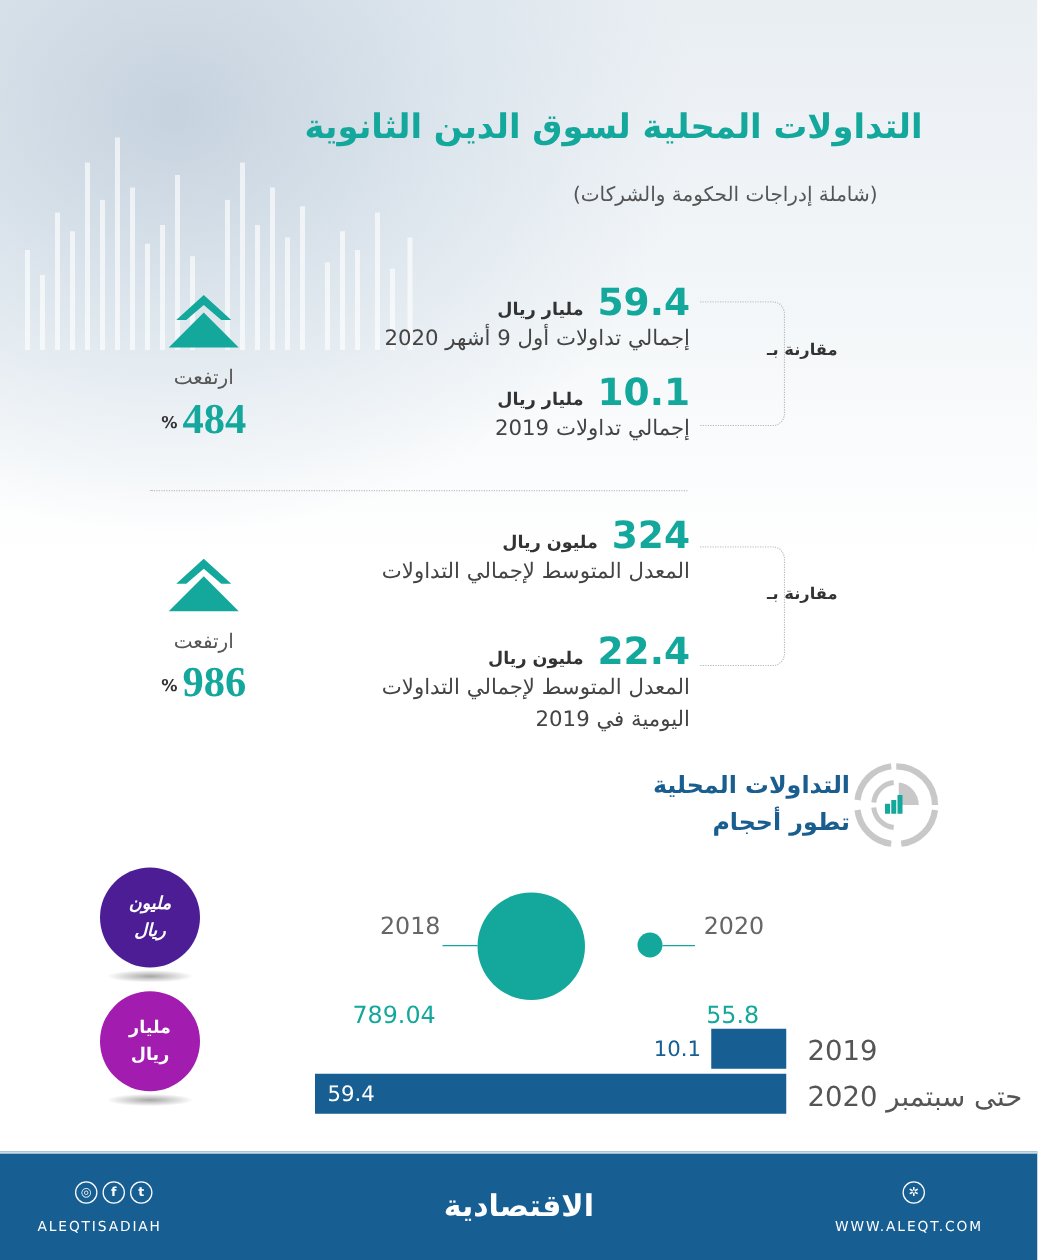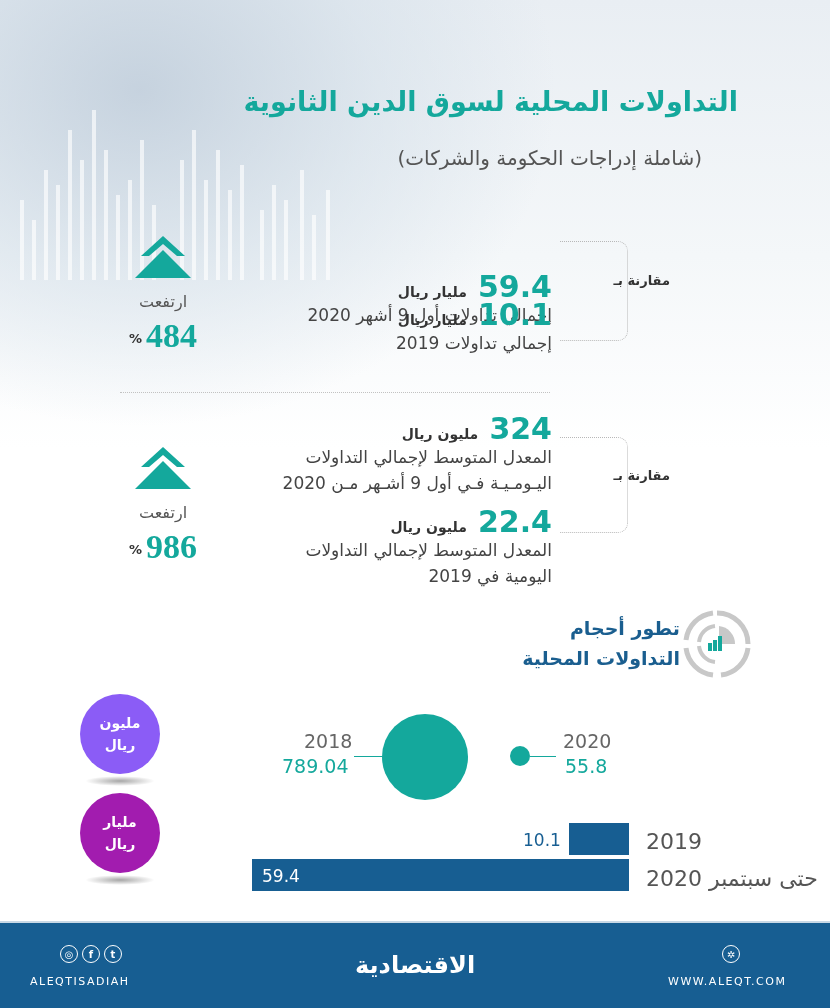--- a/index.html
+++ b/index.html
@@ -15,21 +15,21 @@
   .bars-deco { position: absolute; left: 0; top: 30px; width: 360px; height: 250px; opacity: 0.75; }
   .bars-deco span { position: absolute; bottom: 0; width: 4px; background: rgba(255,255,255,0.85); }
 
   .title {
     position: absolute; right: 92px; top: 86px;
     font-family: "DejaVu Sans", sans-serif; font-weight: bold; font-size: 27px;
     color: #14a89c; direction: rtl; white-space: nowrap;
   }
   .subtitle {
     position: absolute; right: 128px; top: 146px;
-    font-size: 20px; color: #555; direction: rtl; white-space: nowrap;
+    font-size: 16px; color: #555; direction: rtl; white-space: nowrap;
   }
 
   .block { position: absolute; direction: rtl; text-align: right; }
   .big-num { font-family: "DejaVu Sans", sans-serif; font-weight: bold; font-size: 30px; color: #14a89c; line-height: 1; }
   .unit { font-weight: bold; font-size: 14px; color: #333; margin-right: 6px; }
   .desc { font-size: 17px; color: #444; line-height: 26px; }
 
   .compare-label { position: absolute; font-weight: bold; font-size: 13px; color: #333; direction: rtl; white-space: nowrap; }
   .bracket {
     position: absolute; border: 1.5px dotted #b8b8b8; border-left: none; border-radius: 0 10px 10px 0;
@@ -42,28 +42,28 @@
   .rise-pct { margin-top: 6px; white-space: nowrap; }
   .rise-pct .pct-sign { font-size: 13px; font-weight: bold; color: #333; vertical-align: 4px; margin-right: 4px; }
   .rise-pct .pct-val { font-family: Liberation Serif, serif; font-weight: bold; font-size: 34px; color: #14a89c; }
 
   .divider { position: absolute; left: 120px; top: 392px; width: 430px; border-top: 1.5px dotted #c2c2c2; }
 
   .section-title { position: absolute; right: 150px; top: 613px; direction: rtl; text-align: right; font-weight: bold; font-size: 19px; color: #1a5e8f; line-height: 30px; white-space: nowrap; }
   .section-icon { position: absolute; left: 682px; top: 609px; width: 70px; height: 70px; }
 
   .unit-circle { position: absolute; width: 80px; height: 80px; border-radius: 50%; color: #fff; font-weight: bold; font-size: 14px; display: flex; align-items: center; justify-content: center; text-align: center; line-height: 22px; direction: rtl; }
-  .unit-circle.teal { background: #8b5cf6; }
+  .unit-circle.teal { background: #4c1d95; font-style: italic; }
   .unit-circle.navy { background: #a21caf; }
   .circle-shadow { position: absolute; width: 70px; height: 10px; border-radius: 50%; background: radial-gradient(ellipse at center, rgba(0,0,0,0.35) 0%, rgba(0,0,0,0) 70%); }
 
   .bubble { position: absolute; border-radius: 50%; background: #14a89c; }
   .leader { position: absolute; height: 1px; background: #14a89c; }
   .yr { position: absolute; font-size: 19px; color: #666; font-family: "DejaVu Sans", sans-serif; }
-  .val { position: absolute; font-size: 19px; color: #14a89c; font-family: "DejaVu Sans", sans-serif; }
+  .val { position: absolute; font-size: 19px; color: #14a89c; font-family: "DejaVu Sans", sans-serif; margin-top: 46px; }
 
   .hbar { position: absolute; background: #175e92; }
   .bar-val { position: absolute; font-size: 17px; font-family: "DejaVu Sans", sans-serif; }
   .bar-label { position: absolute; font-size: 22px; color: #555; direction: rtl; white-space: nowrap; margin-left: 10px; }
 
   .footer { position: absolute; left: 0; top: 921px; width: 830px; height: 87px; background: #175e92; border-top: 2px solid #c9d9e6; }
   .foot-social { position: absolute; left: 60px; top: 22px; display: flex; gap: 4px; }
   .foot-social span, .foot-web-icon { width: 18px; height: 18px; border: 1.3px solid #fff; border-radius: 50%; display: inline-flex; align-items: center; justify-content: center; color: #fff; font-size: 10px; font-weight: bold; }
   .foot-handle { position: absolute; left: 30px; top: 52px; color: #fff; font-size: 11px; letter-spacing: 1.5px; }
   .foot-logo { position: absolute; left: 355px; top: 28px; color: #fff; font-size: 24px; font-weight: bold; direction: rtl; letter-spacing: -1px; }
@@ -98,21 +98,21 @@
     <span style="left:284px;height:80px"></span>
   <span style="left:300px;height:110px"></span>
     <span style="left:312px;height:65px"></span>
     <span style="left:326px;height:90px"></span>
 </div>
 
 <div class="title">التداولات المحلية لسوق الدين الثانوية</div>
 <div class="subtitle">(شاملة إدراجات الحكومة والشركات)</div>
 
 <div class="block" style="right:278px; top:228px;">
-  <div style="white-space:nowrap;margin-top:44px;">
+  <div style="white-space:nowrap;">
     <span class="big-num">59.4</span>
     <span class="unit">مليار ريال</span>
   </div>
   <div class="desc" style="white-space:nowrap;">إجمالي تداولات أول  9 أشهر 2020</div>
 </div>
 <div class="block" style="right:278px; top:300px;">
   <div style="white-space:nowrap;">
     <span class="big-num">10.1</span>
     <span class="unit">مليار ريال</span>
   </div>
@@ -135,21 +135,20 @@
 </div>
 
 <div class="divider"></div>
 
 <div class="block" style="right:278px; top:414px;">
   <div style="white-space:nowrap;">
     <span class="big-num">324</span>
     <span class="unit">مليون ريال</span>
   </div>
   <div class="desc" style="white-space:nowrap;">المعدل المتوسط لإجمالي التداولات</div>
-  <div class="desc" style="white-space:nowrap;">اليـومـيـة فـي أول 9 أشـهر مـن 2020</div>
 </div>
 <div class="block" style="right:278px; top:507px;">
   <div style="white-space:nowrap;">
     <span class="big-num">22.4</span>
     <span class="unit">مليون ريال</span>
   </div>
   <div class="desc" style="white-space:nowrap;">المعدل المتوسط لإجمالي التداولات</div>
   <div class="desc" style="white-space:nowrap;">اليومية في 2019</div>
 </div>
 <div class="bracket" style="left:560px; top:437px; width:68px; height:96px;"></div>
@@ -162,22 +161,22 @@
         <polygon points="32,14 60,42 4,42" fill="#14a89c"></polygon>
       </svg>
   </div>
   <div class="rise-label">ارتفعت</div>
   <div class="rise-pct">
     <span class="pct-sign">%</span><span class="pct-val">986</span>
   </div>
 </div>
 
 <div class="section-title">
+  <div>التداولات المحلية</div>
   <div>تطور أحجام</div>
-  <div>التداولات المحلية</div>
 </div>
 <div class="section-icon">
   <svg viewBox="0 0 70 70" width="70" height="70">
     <path d="M35 4 A31 31 0 0 1 66 35" stroke="#c8c8c8" stroke-width="5" fill="none"></path>
     <path d="M66 39 A31 31 0 0 1 39 66" stroke="#c8c8c8" stroke-width="5" fill="none"></path>
     <path d="M31 66 A31 31 0 0 1 4 39" stroke="#c8c8c8" stroke-width="5" fill="none"></path>
     <path d="M4 31 A31 31 0 0 1 31 4" stroke="#c8c8c8" stroke-width="5" fill="none"></path>
     <path d="M37 17 L37 35 L53 35 A18 18 0 0 0 37 17 Z" fill="#c8c8c8"></path>
     <path d="M33 17 A18 18 0 0 0 17 33" stroke="#c8c8c8" stroke-width="4" fill="none"></path>
     <path d="M17 37 A18 18 0 0 0 33 53" stroke="#c8c8c8" stroke-width="4" fill="none"></path>

